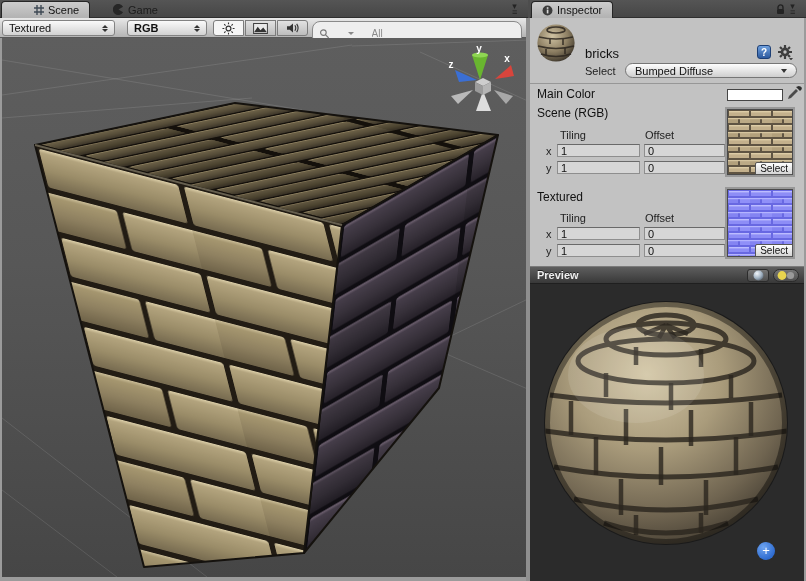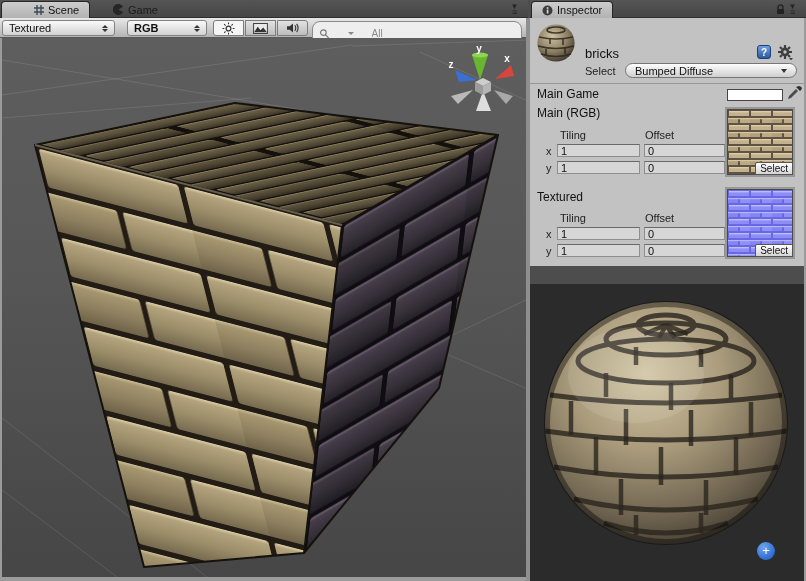--- a/index.html
+++ b/index.html
@@ -294,28 +294,28 @@
           <circle r="4.4"></circle>
           <g stroke="#3e3e3e" stroke-width="2.2">
             <path d="M0,-7 V-4 M0,7 V4 M-7,0 H-4 M7,0 H4 M-5,-5 L-3,-3 M5,5 L3,3 M5,-5 L3,-3 M-5,5 L-3,3"></path>
           </g>
         </g>
         <circle r="1.7" fill="#c2c2c2"></circle>
         <path d="M4,6 L8,6 L6,8.5 Z" fill="#3e3e3e"></path>
       </svg>
       <div class="sep"></div>
 
-      <div class="insp-label" style="left:7px; top:69px;">Main Game</div>
+      <div class="insp-label" style="left:7px; top:69px;">Main Color</div>
       <div class="swatch"></div>
       <svg style="position:absolute; left:257px; top:67px;" width="15" height="15" viewBox="0 0 15 15">
         <path d="M1,14 L2,11 L9,4 L11,6 L4,13 Z" fill="#4b4b4b"></path>
         <path d="M9,2 L13,6 L14.5,4.5 Q15.5,2.5 13.5,1.5 Q11.5,0.5 10.5,1.5 Z" fill="#2e2e2e"></path>
       </svg>
 
-      <div class="insp-label" style="left:7px; top:88px;">Main (RGB)</div>
+      <div class="insp-label" style="left:7px; top:88px;">Scene (RGB)</div>
       <div class="thumb" style="top:91px; height:66px;">
         <svg width="64" height="64">
           <defs>
             <pattern id="pThumbBrick" patternUnits="userSpaceOnUse" width="22" height="14">
               <rect width="22" height="14" fill="#5f5443"></rect>
               <rect x="1" y="1" width="20" height="5" fill="#c3b08c"></rect>
               <rect x="1" y="1" width="20" height="1.4" fill="#ddcca6"></rect>
               <rect x="-10" y="8" width="20" height="5" fill="#b2a07c"></rect>
               <rect x="12" y="8" width="20" height="5" fill="#bcaa86"></rect>
               <rect x="-10" y="8" width="32" height="1.2" fill="#d6c59f"></rect>
@@ -354,20 +354,42 @@
       <div class="small-label" style="left:30px; top:194px;">Tiling</div>
       <div class="small-label" style="left:115px; top:194px;">Offset</div>
       <div class="small-label" style="left:16px; top:210px;">x</div>
       <input class="ufield" style="left: 27px; top: 209px; width: 83px;" readonly="" value="1">
       <input class="ufield" style="left: 114px; top: 209px; width: 81px;" readonly="" value="0">
       <div class="small-label" style="left:16px; top:227px;">y</div>
       <input class="ufield" style="left: 27px; top: 226px; width: 83px;" readonly="" value="1">
       <input class="ufield" style="left: 114px; top: 226px; width: 81px;" readonly="" value="0">
     </div>
 
+    <div class="preview-bar">
+      <span class="ttl">Preview</span>
+      <div style="flex:1"></div>
+      <div class="pv-btn" style="width:22px; border-radius:3px;">
+        <svg width="11" height="11" viewBox="0 0 11 11">
+          <defs>
+              <radialGradient id="pvSph" cx="0.35" cy="0.3" r="0.8">
+            <stop offset="0" stop-color="#f2f6fa"></stop>
+                <stop offset="0.6" stop-color="#9fb0c0"></stop>
+            <stop offset="1" stop-color="#55606c"></stop>
+              </radialGradient>
+            </defs>
+          <circle cx="5.5" cy="5.5" r="5" fill="url(#pvSph)"></circle>
+        </svg>
+      </div>
+      <div class="pv-btn" style="width:26px; border-radius:7px; margin-right:5px;">
+        <svg width="20" height="11" viewBox="0 0 20 11">
+          <circle cx="6" cy="5.5" r="4.4" fill="#e8d44f"></circle>
+          <circle cx="14.5" cy="5.5" r="3.6" fill="#9a9a9a"></circle>
+        </svg>
+      </div>
+    </div>
 
     <div class="preview-area">
       <svg style="position:absolute; left:14px; top:17px;" width="244" height="244" viewBox="-122 -122 244 244">
         <defs>
           <radialGradient id="sphG" cx="0.42" cy="0.3" r="0.78">
             <stop offset="0" stop-color="#d2c5a4"></stop>
               <stop offset="0.4" stop-color="#a99b7b"></stop>
             <stop offset="0.75" stop-color="#6f6450"></stop>
               <stop offset="1" stop-color="#3a342b"></stop>
           </radialGradient>

